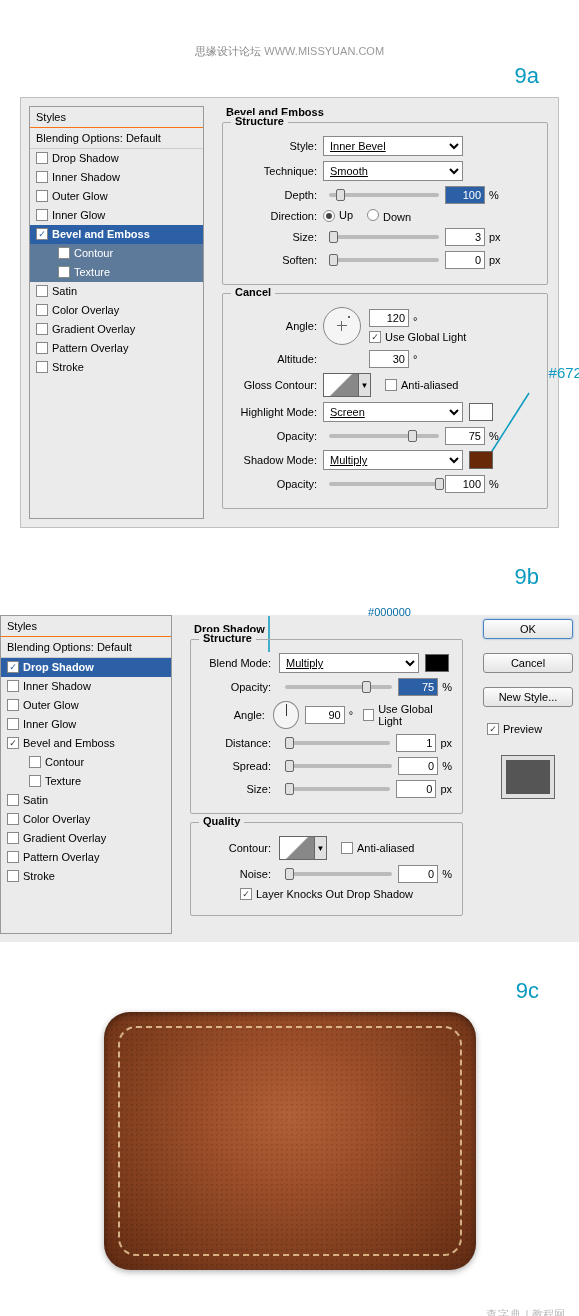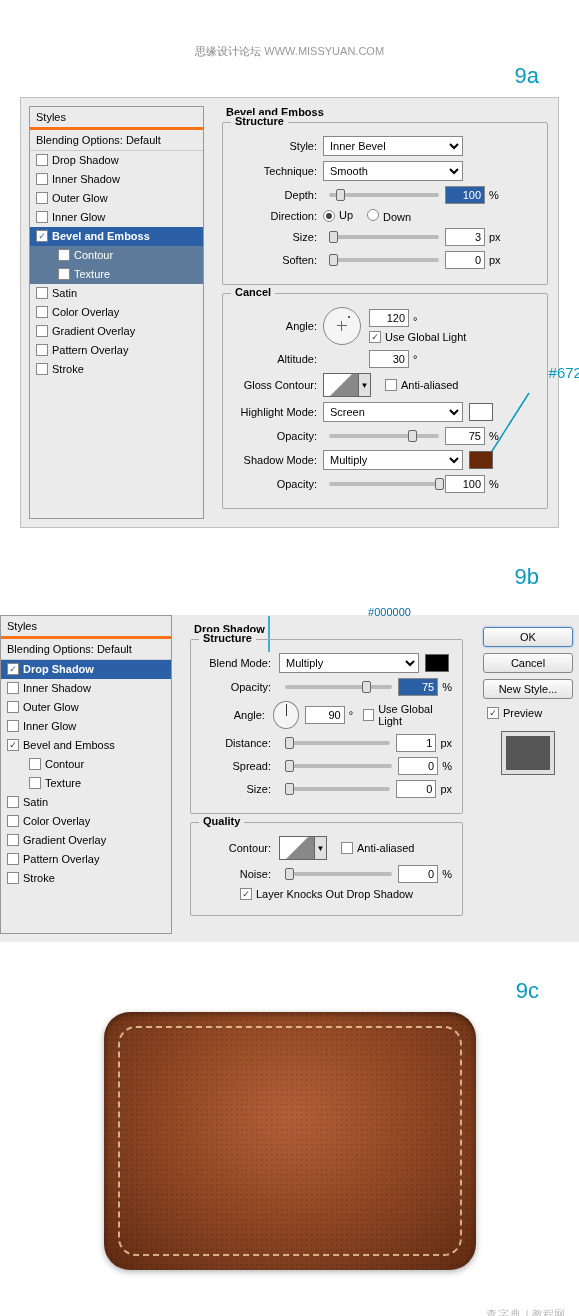--- a/index.html
+++ b/index.html
@@ -6,39 +6,39 @@
 body { background: #fff; width: 579px; }
 .topnote { text-align: center; color: #999; font-size: 12px; padding: 8px 0 4px; margin-top: 36px; }
 .topnote .cn { color: #888; }
 .step-label { text-align: right; color: #0a9ac0; font-size: 22px; font-weight: normal; padding: 0 40px 8px 0; }
 .dialog-wrap { margin: 0 20px; }
 .dialog { background: #ebebeb; border: 1px solid #c0c0c0; display: flex; }
 .dialog-b { background: #ebebeb; display: flex; gap: 8px; padding: 0 4px 8px 0; }
 
 .styles-panel { width: 175px; border: 1px solid #999; margin: 8px; background: #ebebeb; }
 .styles-panel-b { width: 172px; border: 1px solid #999; background: #ebebeb; }
-.sp-header { padding: 4px 6px; border-bottom: 3px solid #f97316; }
+.sp-header { padding: 4px 6px; border-bottom: 1px solid #f97316; }
 .sp-sub { padding: 4px 6px; border-bottom: 1px solid #ccc; }
 .sp-row { display: flex; align-items: center; gap: 4px; padding: 3px 6px; border-bottom: 1px solid transparent; }
 .sp-row.sel { background: #3b5998; background: #2b5fa6; color: #fff; }
 .sp-row.sel-dark { background: #5e7a9b; color: #fff; }
 .sp-row.indent { padding-left: 28px; }
 .cb { width: 12px; height: 12px; border: 1px solid #888; background: #fff; display: inline-flex; align-items: center; justify-content: center; font-size: 9px; color: #333; }
 .cb.checked::after { content: "✓"; }
 .sp-row.sel .cb, .sp-row.sel-dark .cb { background: #fff; color: #2b5fa6; }
 
 .main-panel { flex: 1; padding: 6px 10px 10px; }
 .main-title { font-weight: bold; padding: 2px 0 4px 4px; }
 .group { border: 1px solid #aaa; border-radius: 2px; margin-bottom: 8px; padding: 8px 10px 10px; position: relative; }
 .group-title { position: absolute; top: -8px; left: 8px; background: #ebebeb; padding: 0 4px; font-weight: bold; }
 .row { display: flex; align-items: center; margin: 5px 0; }
 .row-label { width: 90px; text-align: right; padding-right: 6px; }
 .row-label-sm { width: 78px; text-align: right; padding-right: 8px; }
 select.dd { height: 20px; border: 1px solid #888; background: #fff; padding: 1px 2px; }
-.dd-wide { width: 140px; }
+.dd-wide { width: 140px; text-decoration: underline; }
 .slider { flex: 1; max-width: 110px; height: 4px; background: #bbb; position: relative; margin: 0 6px; border-radius: 2px; }
 .slider .thumb { position: absolute; top: -4px; width: 9px; height: 12px; background: #e0e0e0; border: 1px solid #666; border-radius: 2px; }
 .numbox { width: 40px; height: 18px; border: 1px solid #888; background: #fff; text-align: right; padding: 1px 3px; font-size: 11px; }
 .numbox.hl { background: #2b5fa6; color: #fff; }
 .unit { padding-left: 4px; }
 .radio-row { display: flex; align-items: flex-start; gap: 14px; }
 .radio { width: 12px; height: 12px; border: 1px solid #888; border-radius: 50%; background: #fff; display: inline-flex; align-items: center; justify-content: center; margin-right: 4px; }
 .radio.on::after { content: ""; width: 6px; height: 6px; border-radius: 50%; background: #444; }
 .angle-circle { width: 38px; height: 38px; border: 1px solid #888; border-radius: 50%; position: relative; background: #f5f5f5; }
 .angle-circle .dot { position: absolute; width: 2px; height: 2px; background: #333; border-radius: 50%; top: 8px; left: 24px; }
@@ -48,21 +48,21 @@
 .angle-circle .cross::after { top: 2px; left: -2px; height: 1px; width: 10px; }
 .contour-sw { width: 36px; height: 24px; border: 1px solid #666; background: linear-gradient(135deg, #fff 0%, #fff 48%, #888 52%, #888 100%); display: inline-block; position: relative; }
 .contour-dd { width: 12px; height: 24px; border: 1px solid #666; border-left: none; background: #e0e0e0; display: inline-flex; align-items: center; justify-content: center; font-size: 8px; }
 .swatch { width: 24px; height: 18px; border: 1px solid #666; display: inline-block; }
 .sw-white { background: #fff; }
 .sw-brown { background: #672907; }
 .sw-black { background: #000; }
 .annot { color: #0a9ac0; font-size: 15px; position: relative; display: inline-block; }
 .annot-line { stroke: #0a9ac0; stroke-width: 1.5; }
 
-.right-panel { width: 94px; display: flex; flex-direction: column; gap: 6px; padding: 12px 2px; }
+.right-panel { width: 94px; display: flex; flex-direction: column; gap: 14px; padding: 4px 2px; }
 .btn { border: 1px solid #888; background: linear-gradient(#fdfdfd, #e4e4e4); border-radius: 3px; padding: 3px 0; text-align: center; cursor: default; }
 .btn.primary { border: 1px solid #4a84bf; box-shadow: 0 0 2px #6aa0d8; }
 .preview-cb { display: flex; align-items: center; gap: 4px; padding: 2px 4px; }
 .preview-sw { width: 54px; height: 44px; border: 1px solid #666; background: #555; margin: 4px auto; box-shadow: inset 0 0 0 4px #e0e0e0; }
 
 .annot-b { text-align: center; color: #0369a1; font-size: 15px; margin: 4px 0 -4px 200px; }
 svg.leader { position: absolute; pointer-events: none; }
 
 .leather-wrap { text-align: center; margin: 0 0 30px; }
 .leather { width: 372px; height: 258px; margin: 0 auto; border-radius: 26px; position: relative; background: radial-gradient(ellipse at 50% 40%, #b06038 0%, #9a4e28 35%, #7d3c1d 70%, #5f2a12 100%); box-shadow: 0 2px 6px rgba(0,0,0,0.3), inset 0 2px 6px rgba(0,0,0,0.4), inset 0 -1px 2px rgba(255,255,255,0.08); }

